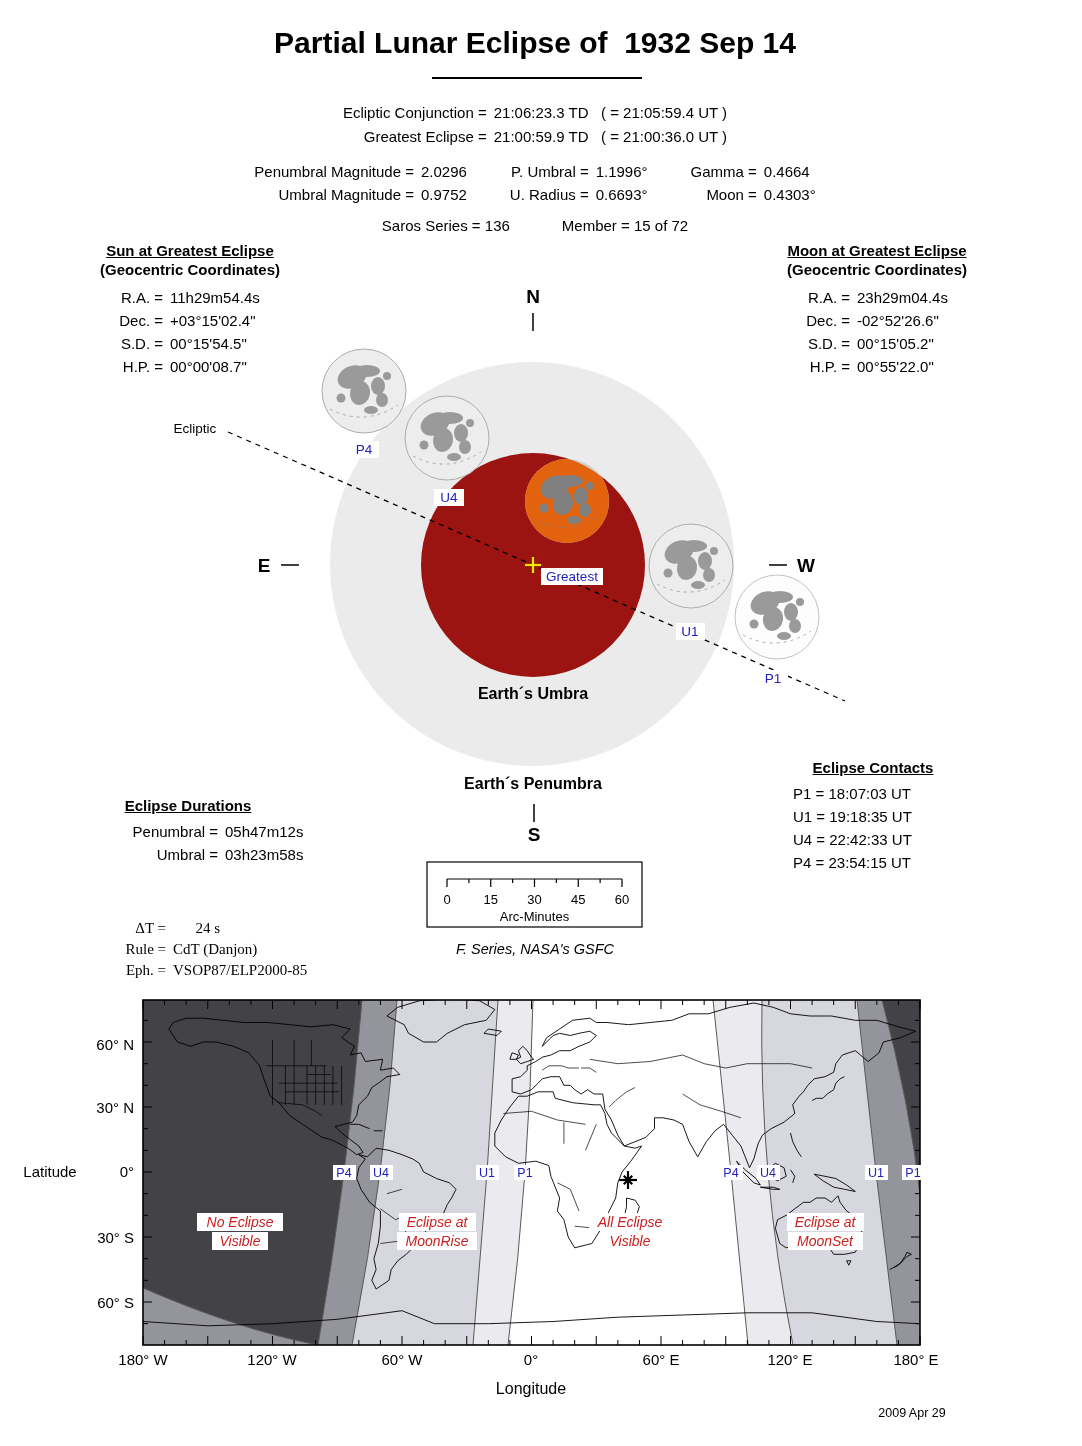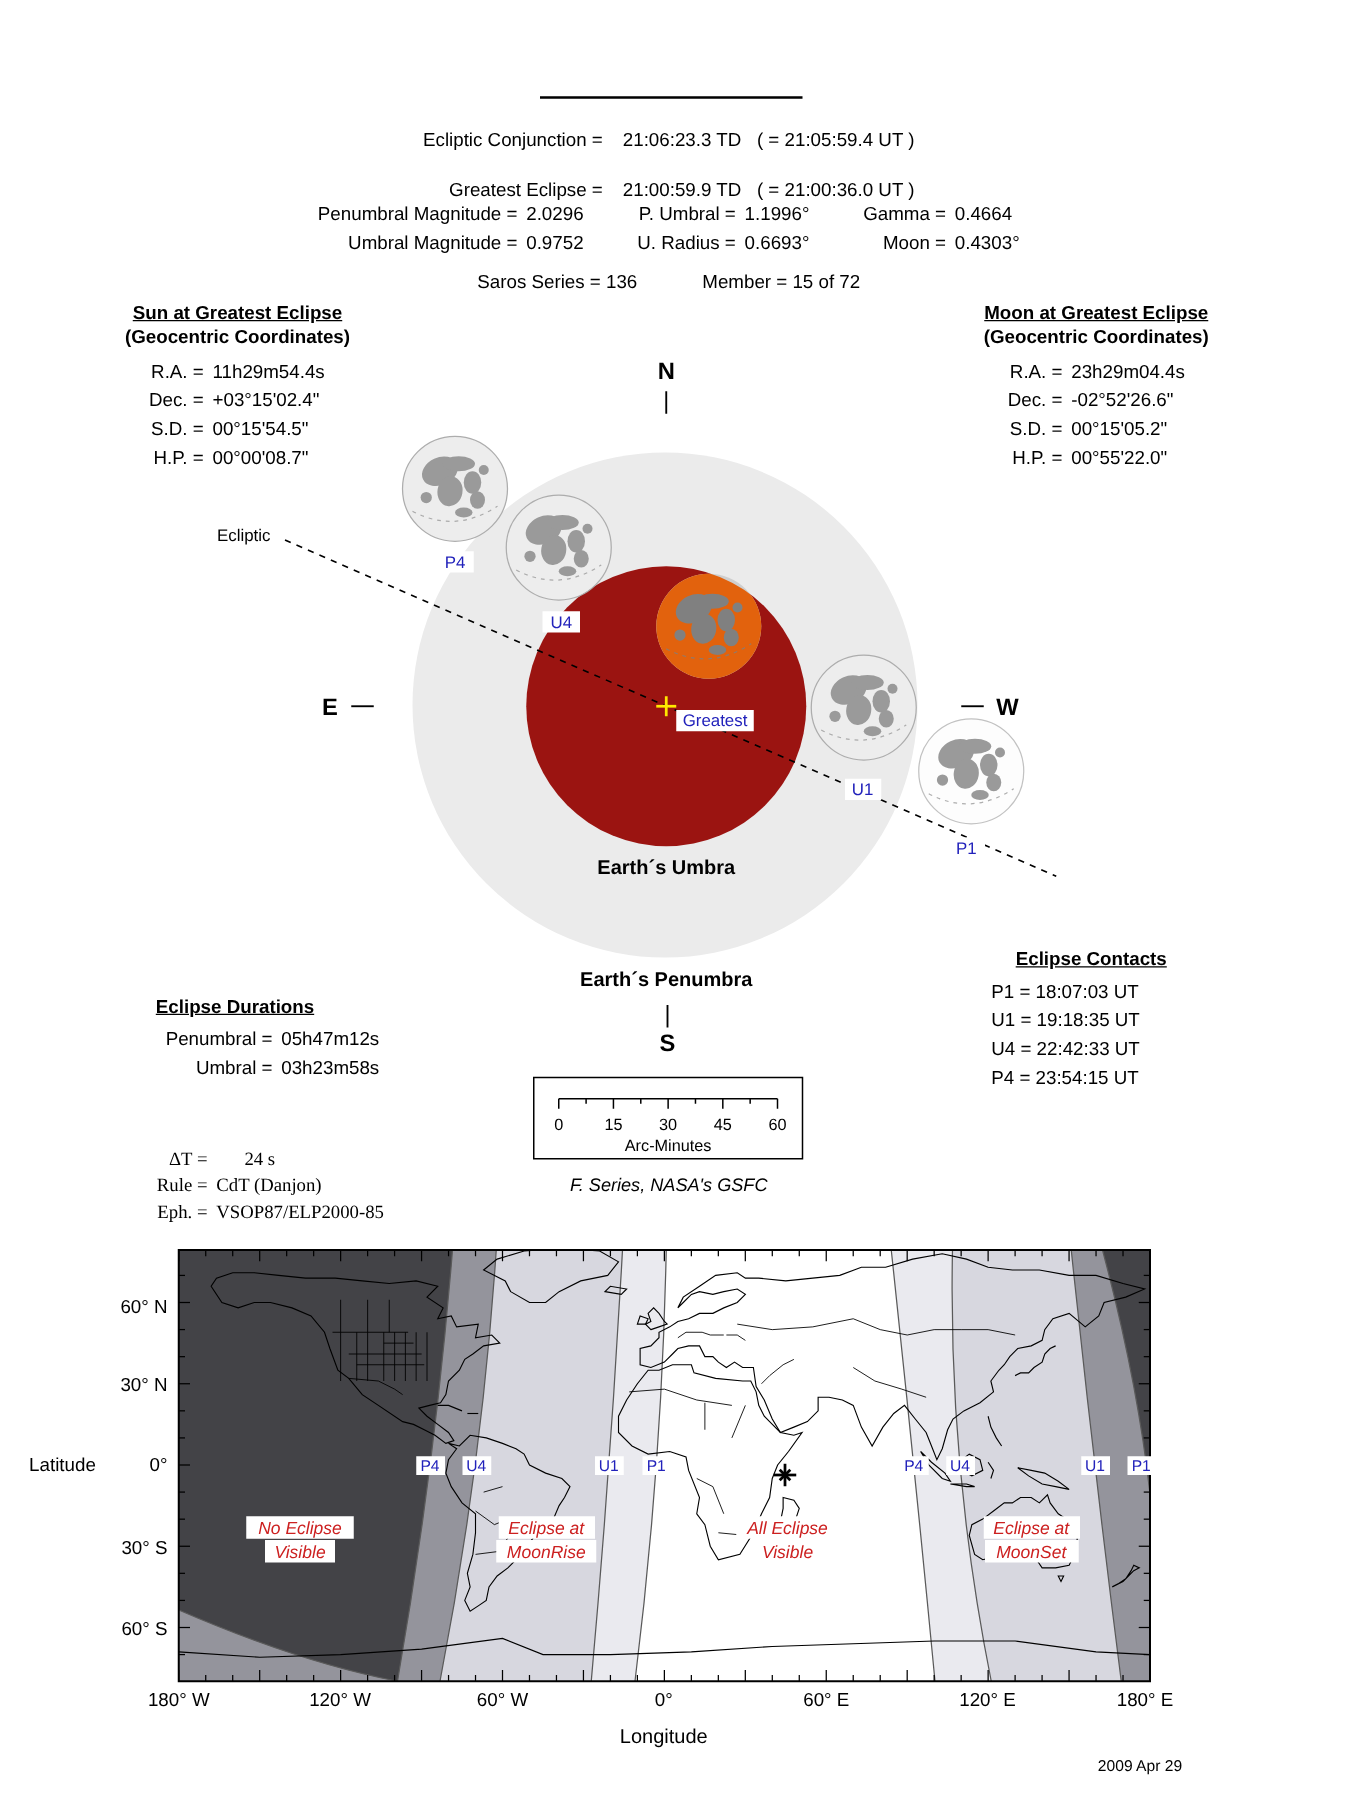--- a/index.html
+++ b/index.html
@@ -6,21 +6,21 @@
   #page{position:relative;width:1082px;height:1446px;background:#ffffff;
         font-family:"Liberation Sans", sans-serif;color:#000;overflow:hidden;}
   .abs{position:absolute;}
   .ctr{left:0;width:1070px;text-align:center;}
   #title{top:26px;font-size:30px;font-weight:bold;white-space:pre;}
   #title-rule{top:77px;left:432px;width:210px;height:2px;background:#000;}
   .kv{display:grid;width:fit-content;margin:0 auto;column-gap:7px;font-size:15px;line-height:24px;white-space:pre;}
   .kv .k{text-align:right;}
   .kv .v{text-align:left;}
   #conj{top:101px;}
-  #conj .kv{grid-template-columns:auto auto;gap:16px;}
+  #conj .kv{grid-template-columns:auto auto;}
   #stats{top:160px;}
   #stats .kv{grid-template-columns:auto auto auto auto auto auto;line-height:23px;}
   #stats .k.gap{padding-left:36px;}
   #saros{top:217px;font-size:15px;}
   #saros span{display:inline-block;}
   #saros .sp{width:52px;}
   .sideblock{position:absolute;width:230px;font-size:15px;}
   .sideblock h3{margin:0 0 2px 0;font-size:15px;font-weight:bold;text-decoration:underline;text-align:center;}
   .sideblock .sub{text-align:center;margin-bottom:8px;font-weight:bold;}
   .sideblock .kv{margin:0;grid-template-columns:88px auto;line-height:23px;}
@@ -36,20 +36,21 @@
   #meta .kv{grid-template-columns:78px auto;line-height:21px;font-family:Liberation Serif, serif;}
   #credit1{top:941px;font-style:italic;font-size:14.5px;}
   #credit2{top:1008px;font-size:13.5px;color:#737373;}
   svg text{font-family:"Liberation Sans", sans-serif;}
 </style>
 </head>
 <body>
 
 <div id="page">
 
+  <div id="title" class="abs ctr">Partial Lunar Eclipse of  1932 Sep 14</div>
   <div id="title-rule" class="abs"></div>
 
   <div id="conj" class="abs ctr">
     <div class="kv">
       <div class="k">Ecliptic Conjunction =</div>
       <div class="v">21:06:23.3 TD   ( = 21:05:59.4 UT )</div>
       <div class="k">Greatest Eclipse =</div>
       <div class="v">21:00:59.9 TD   ( = 21:00:36.0 UT )</div>
     </div>
   </div>

